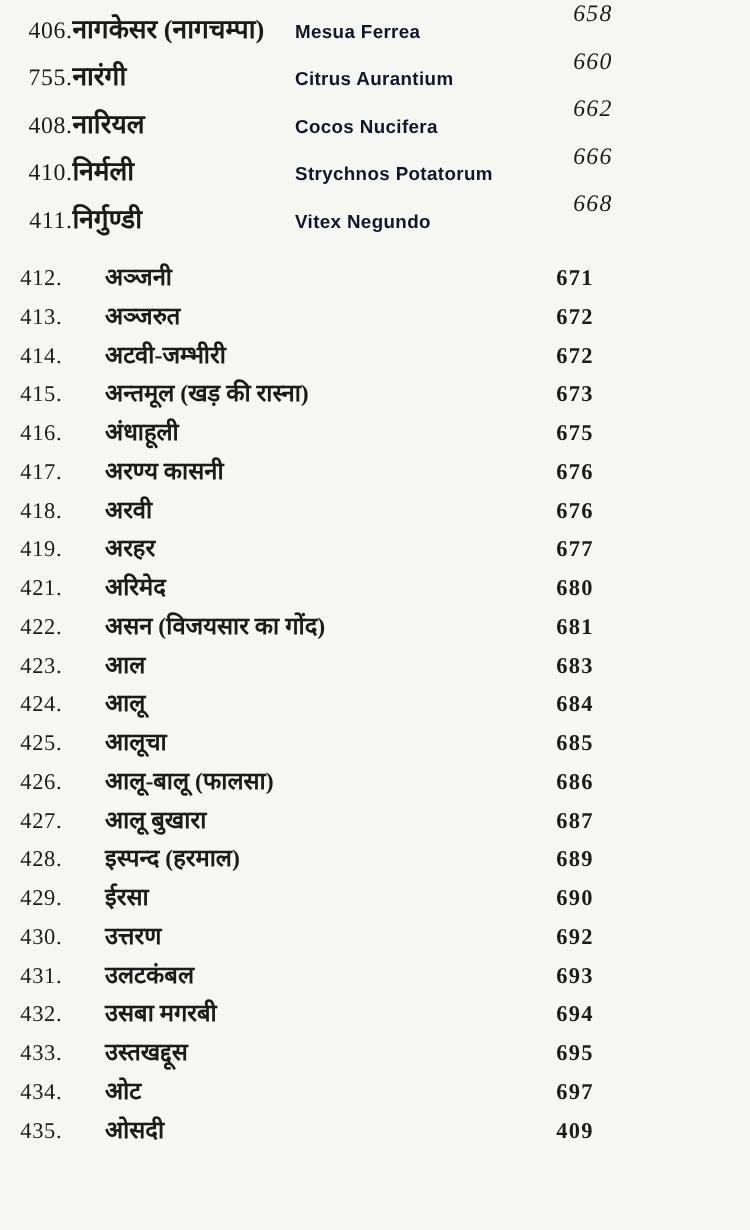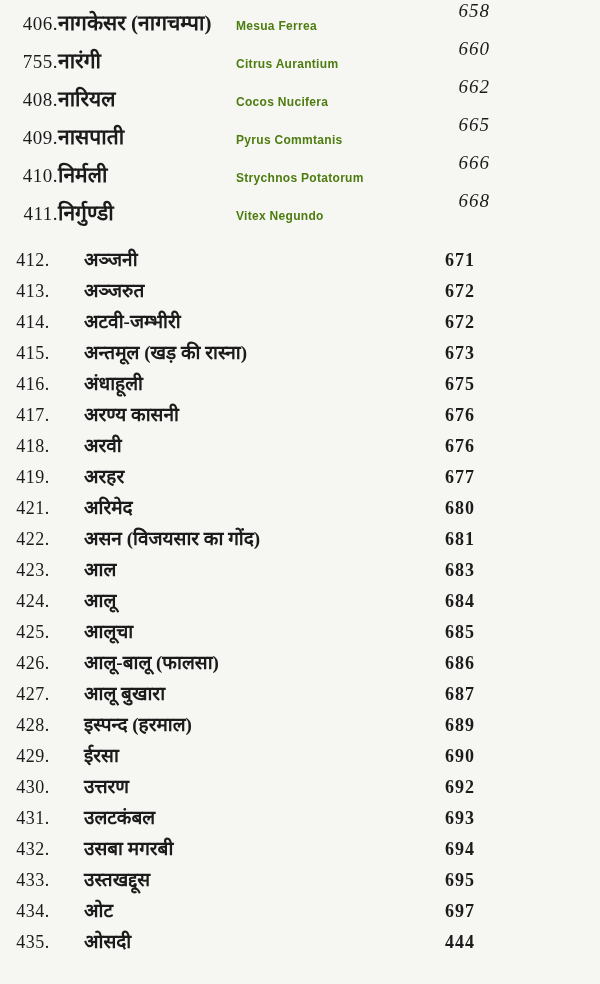--- a/index.html
+++ b/index.html
@@ -37,23 +37,23 @@
     letter-spacing: 0.5px;
   }
   .sec1 .hindi {
     width: 178px;
     font-size: 21px;
     font-weight: 700;
   }
   .sec1 .latin {
     font-family: "Liberation Sans", sans-serif;
     font-weight: 700;
-    font-size: 12px;
+    font-size: 15px;
     letter-spacing: 0.3px;
-    color: #4d7c0f;
+    color: #0f172a;
   }
   .sec1 .pg {
     margin-left: auto;
     font-size: 19px;
     transform: translateY(-13px);
     letter-spacing: 1px;
     font-style: italic;
   }
   
   .sec2 {
@@ -101,26 +101,20 @@
     <span class="pg">660</span>
   </div>
 
   <div class="row">
     <span class="num">408.</span>
     <span class="hindi">नारियल</span>
     <span class="latin">Cocos Nucifera</span>
     <span class="pg">662</span>
   </div>
 
-  <div class="row">
-    <span class="num">409.</span>
-    <span class="hindi">नासपाती</span>
-    <span class="latin">Pyrus Commtanis</span>
-    <span class="pg">665</span>
-  </div>
 
   <div class="row">
     <span class="num">410.</span>
     <span class="hindi">निर्मली</span>
     <span class="latin">Strychnos Potatorum</span>
     <span class="pg">666</span>
   </div>
 
   <div class="row">
     <span class="num">411.</span>
@@ -259,16 +253,16 @@
 
   <div class="row">
     <span class="num">434.</span>
     <span class="hindi">ओट</span>
     <span class="pg">697</span>
   </div>
 
   <div class="row">
     <span class="num">435.</span>
     <span class="hindi">ओसदी</span>
-    <span class="pg">444</span>
+    <span class="pg">409</span>
   </div>
 </section>
 </div>
 
 </body></html>

